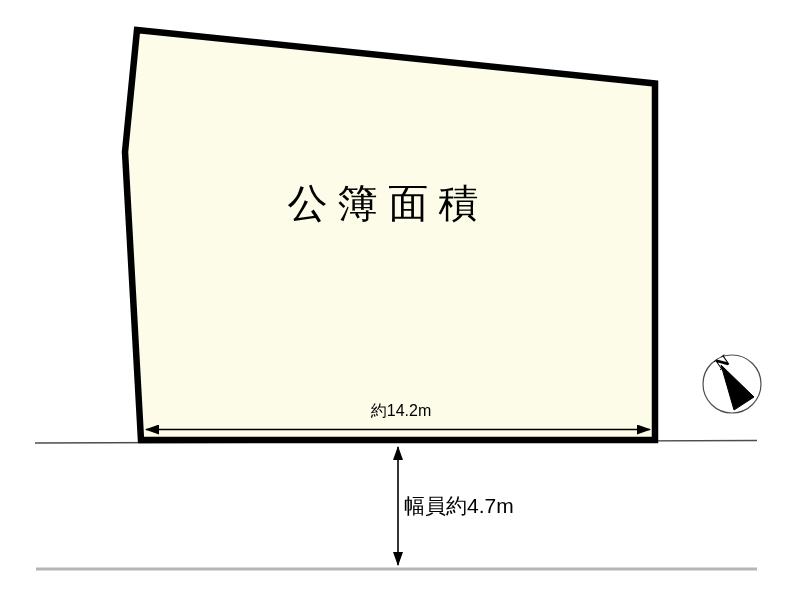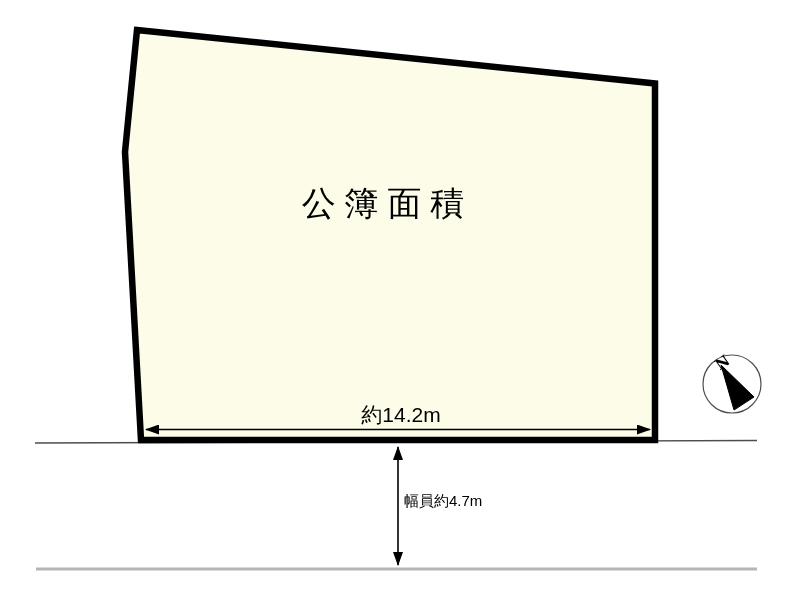--- a/index.html
+++ b/index.html
@@ -61,42 +61,42 @@
     text-anchor: middle;
   }
   
   .center-text {
     position: absolute;
     left: 383px;
     top: 185px;
     transform: translateX(-50%);
     text-align: left;
     color: var(--text, #000000);
-    font-size: 34px;
+    font-size: 40px;
     line-height: 36px;
     white-space: nowrap;
   }
   .area-title {
     letter-spacing: 0.26em;
     text-indent: 0.26em;
   }
   .frontage-label {
     position: absolute;
     left: 401px;
     top: 401px;
     transform: translateX(-50%);
-    font-size: 21px;
+    font-size: 16px;
     color: var(--text, #000000);
     white-space: nowrap;
   }
   .road-width-label {
     position: absolute;
     left: 404px;
     top: 492px;
-    font-size: 15px;
+    font-size: 21px;
     color: var(--text, #000000);
     white-space: nowrap;
   }
 </style>
 </head>
 <body>
 
 <div class="stage">
 
   <svg width="800" height="600" viewBox="0 0 800 600">

